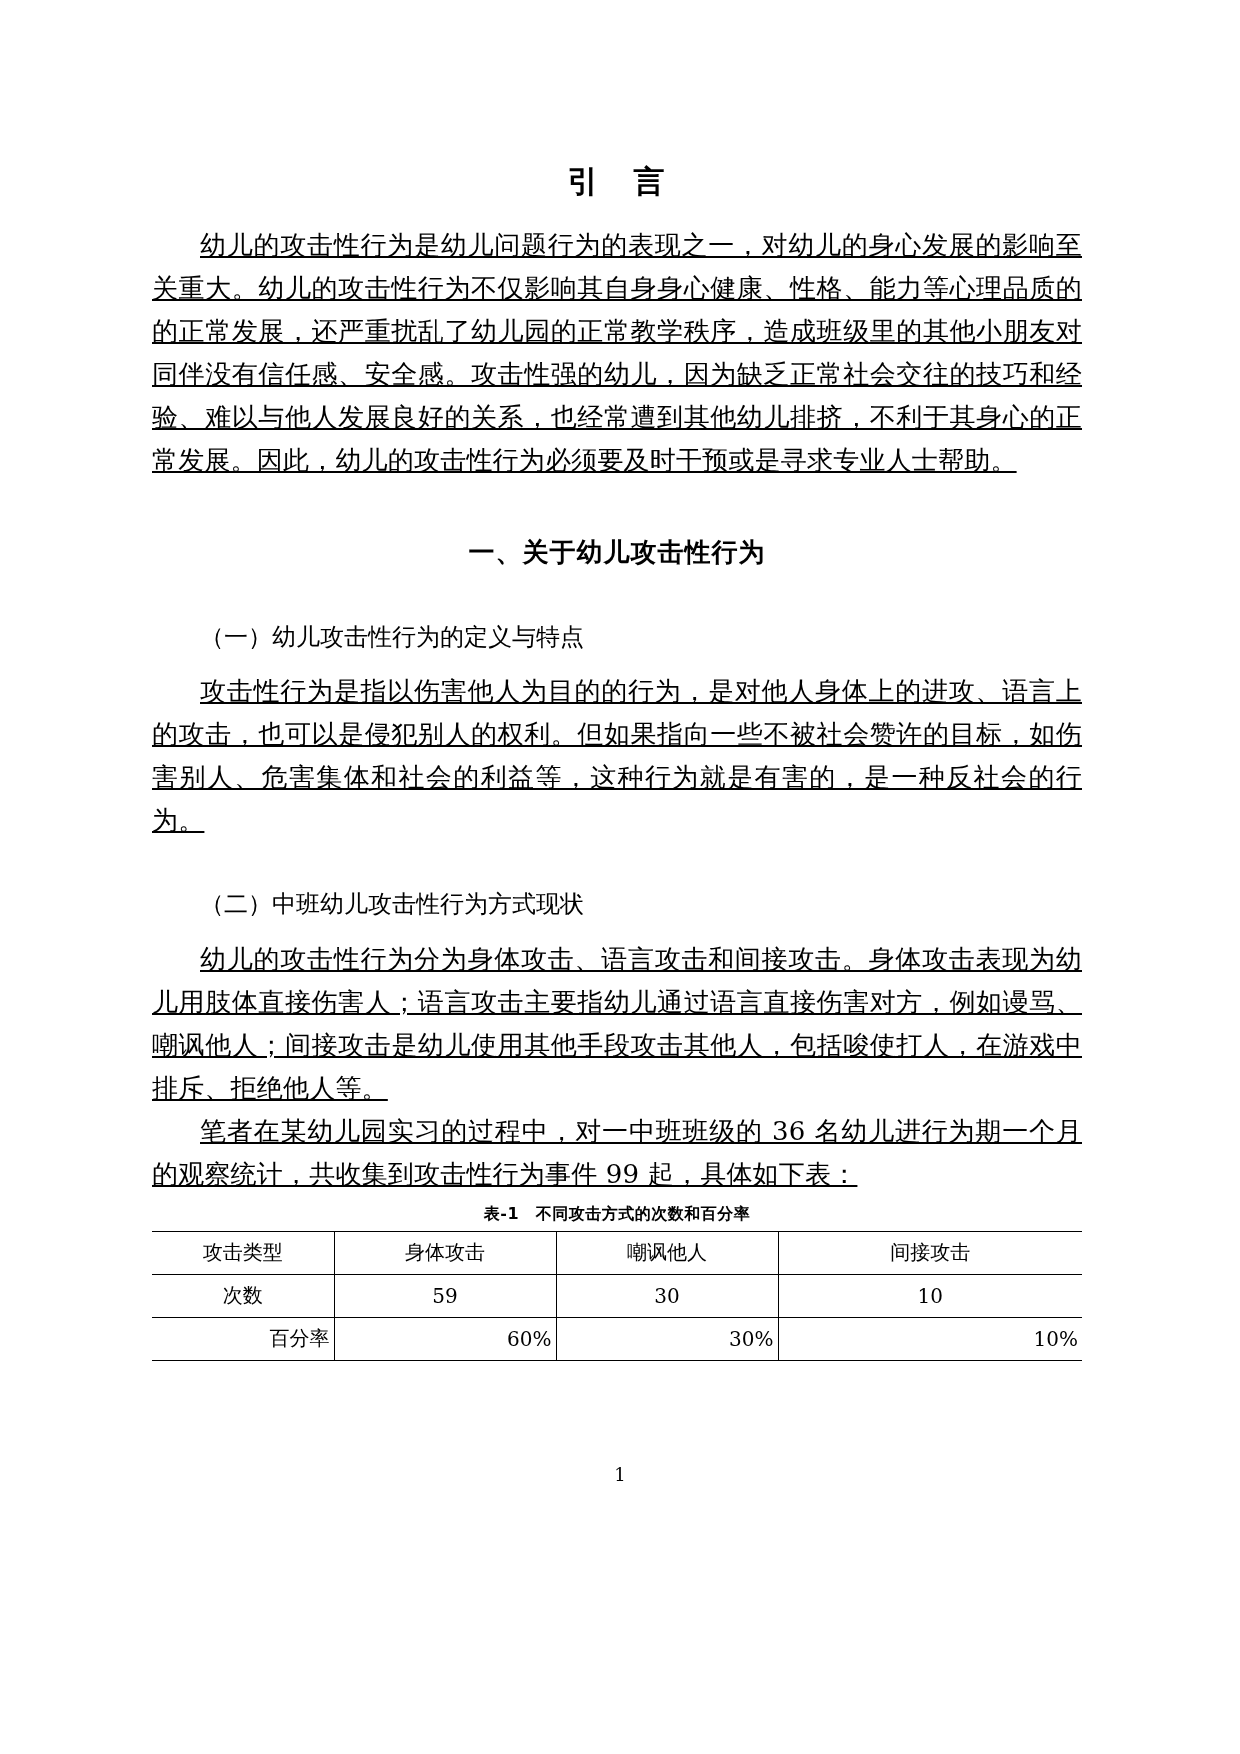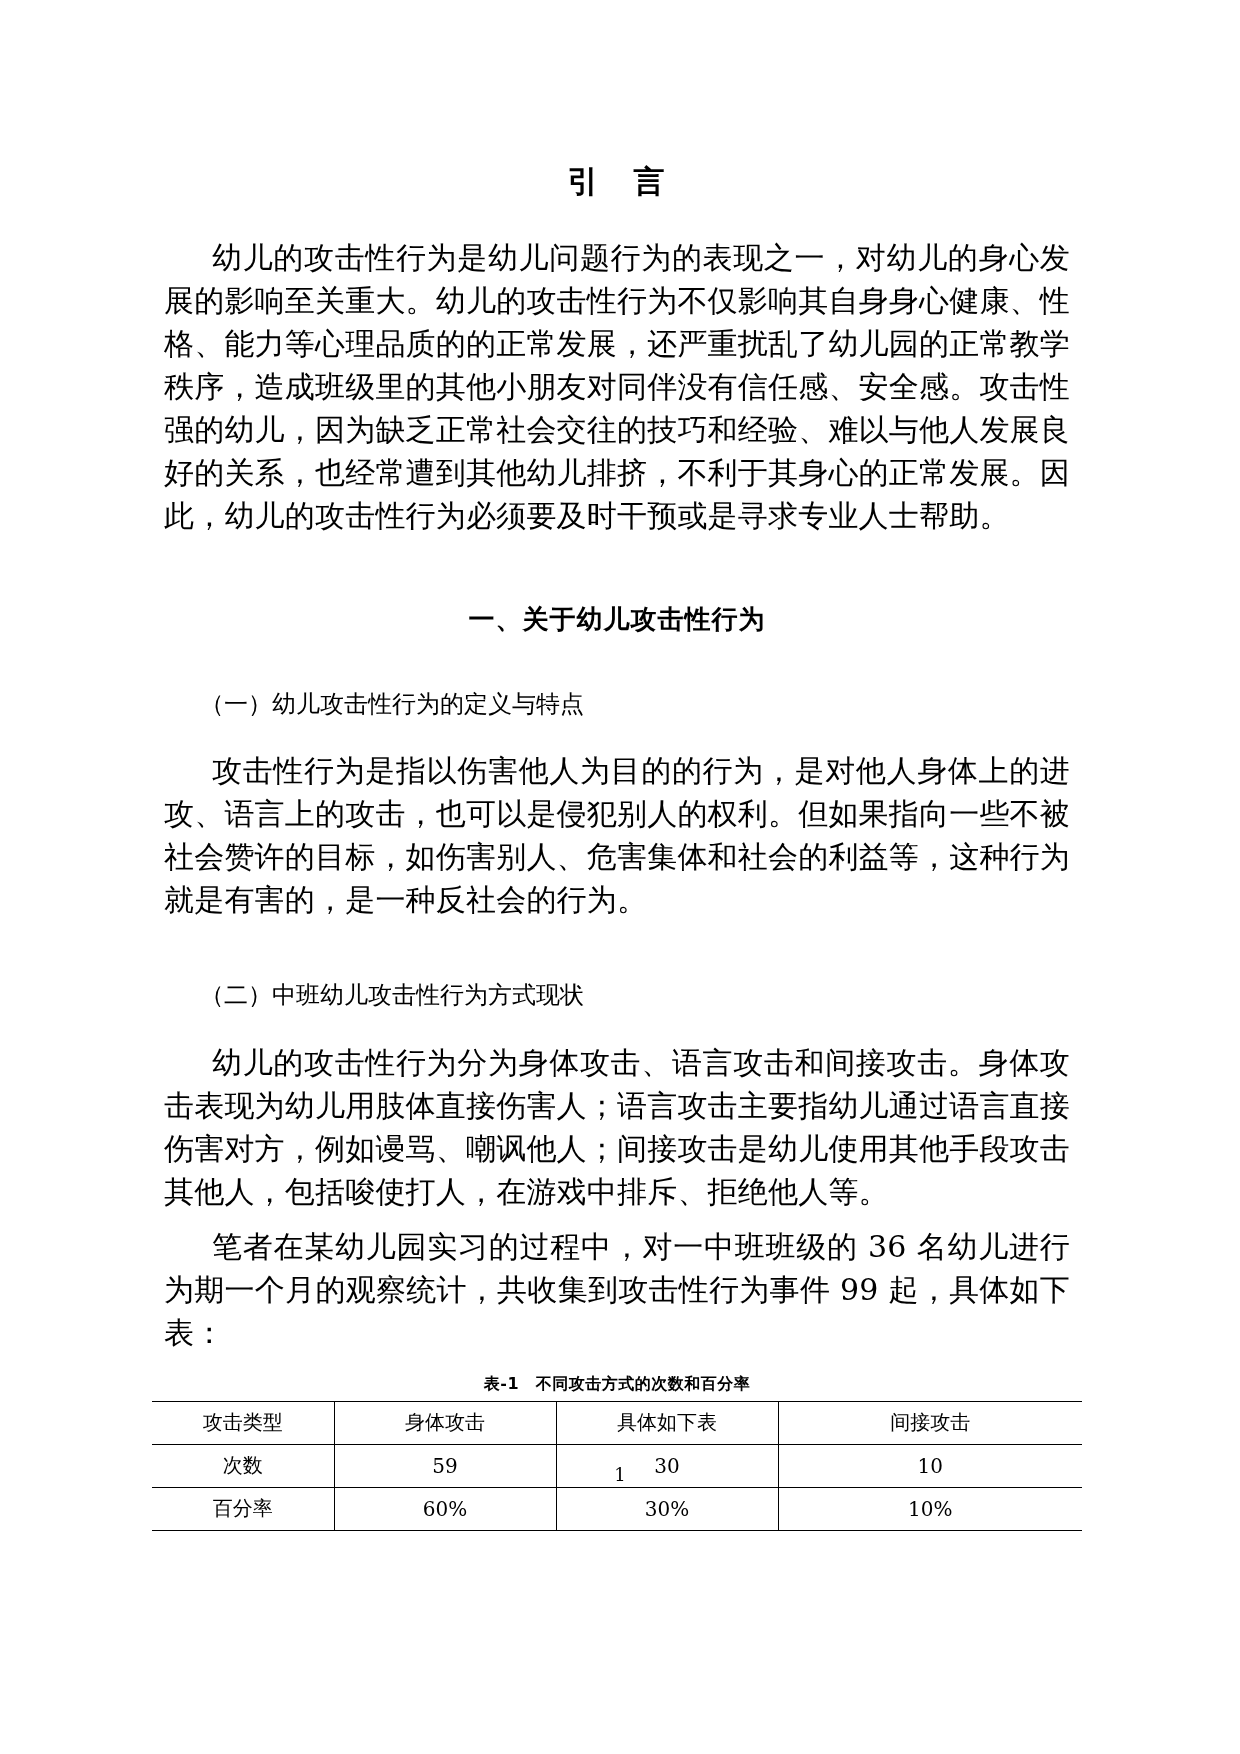--- a/index.html
+++ b/index.html
@@ -63,27 +63,28 @@
     margin: 0;
     padding-top: 46px;
     padding-bottom: 2px;
     padding-left: 48px;
     line-height: 1.4;
   }
 
   
   p.body {
     font-family: "DejaVu Serif", "Liberation Serif", serif;
-    font-size: 30px;
+    font-size: 26px;
     line-height: 43px;
-    margin: 12px;
+    margin: 0;
     text-indent: 48px;
     text-align: justify;
     text-justify: inter-ideograph;
     letter-spacing: 0.2px;
+    text-decoration: underline;
   }
 
   .gap-lg { height: 24px; }
   .gap-md { height: 14px; }
 
   
   .table-caption {
     text-align: center;
     font-family: "DejaVu Sans", "Liberation Sans", sans-serif;
     font-weight: bold;
@@ -106,21 +107,21 @@
     border-left: none;
     border-right: none;
     text-align: center;
     height: 42px;
     padding: 0 4px;
     vertical-align: middle;
     margin-top: 24px;
   }
   table.data td.vsep { border-right: 1px solid #000000; }
   table.data tr:first-child td { border-top: 1.5px solid #000000; }
-  table.data tr:last-child td { border-bottom: 1.5px solid #000000; }
+  table.data tr:last-child td { border-bottom: 1.5px solid #000000; text-align: right; }
 
   table.data col.c0 { width: 182px; }
   table.data col.c1 { width: 222px; }
   table.data col.c2 { width: 222px; }
   table.data col.c3 { width: 304px; }
 
   
   .page-number {
     position: absolute;
     left: 0;
@@ -164,21 +165,21 @@
       <colgroup>
         <col class="c0">
           <col class="c1">
           <col class="c2">
           <col class="c3">
       </colgroup>
       <tbody>
         <tr>
           <td class="vsep">攻击类型</td>
           <td class="vsep">身体攻击</td>
-          <td class="vsep">具体如下表</td>
+          <td class="vsep">嘲讽他人</td>
           <td>间接攻击</td>
         </tr>
         <tr>
           <td class="vsep">次数</td>
           <td class="vsep">59</td>
           <td class="vsep">30</td>
           <td>10</td>
         </tr>
         <tr>
           <td class="vsep">百分率</td>

